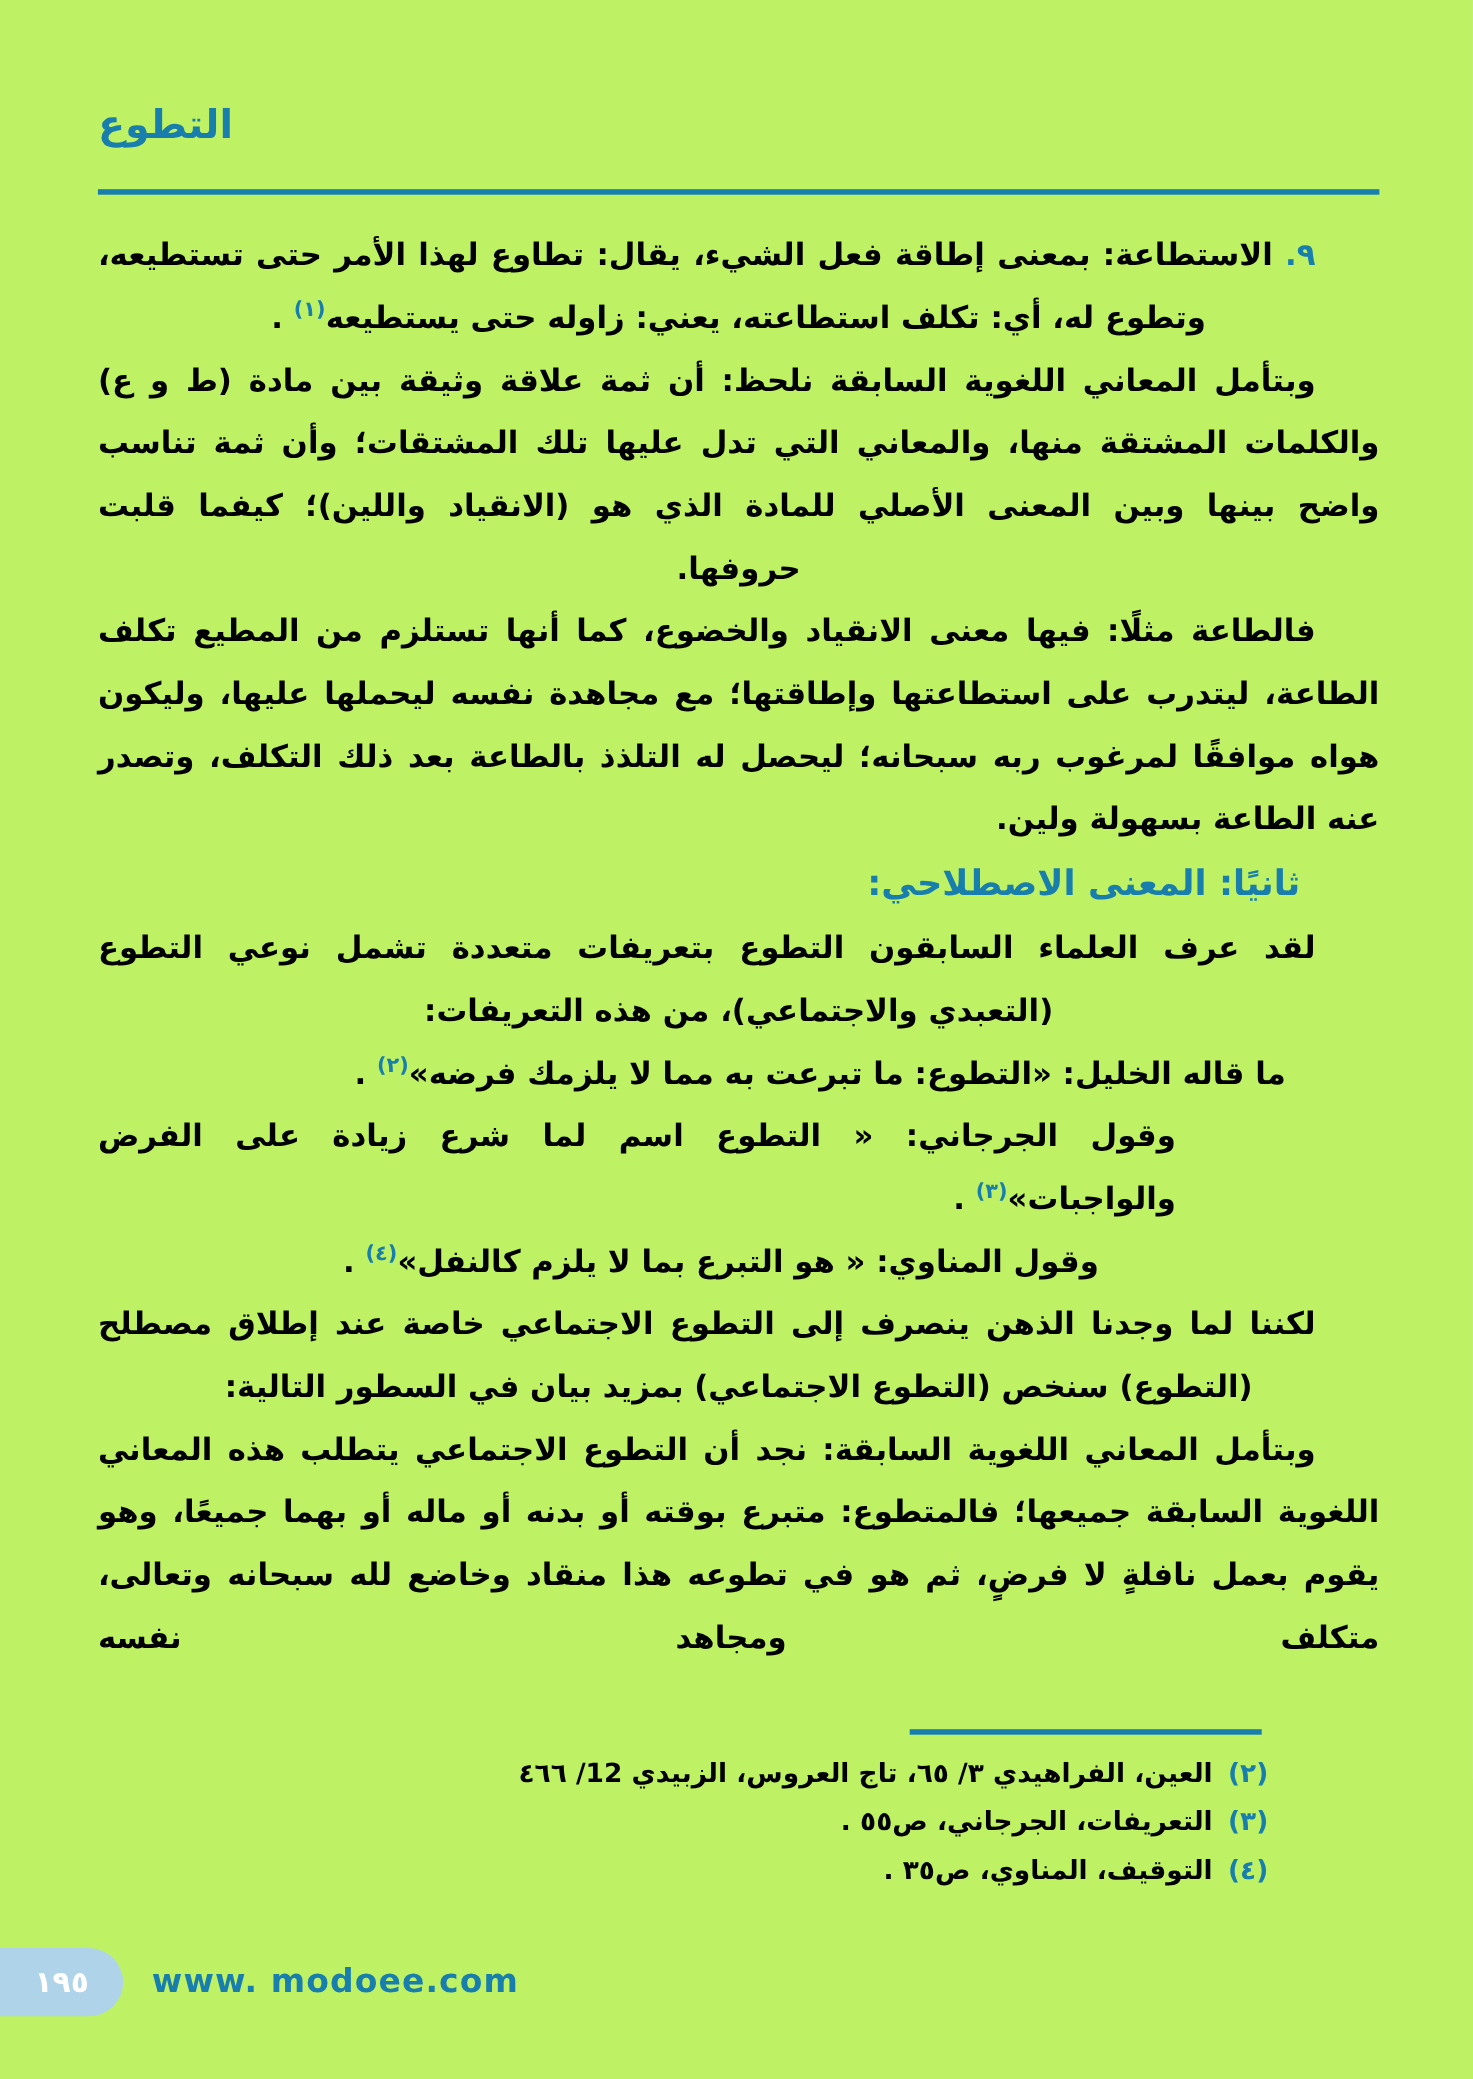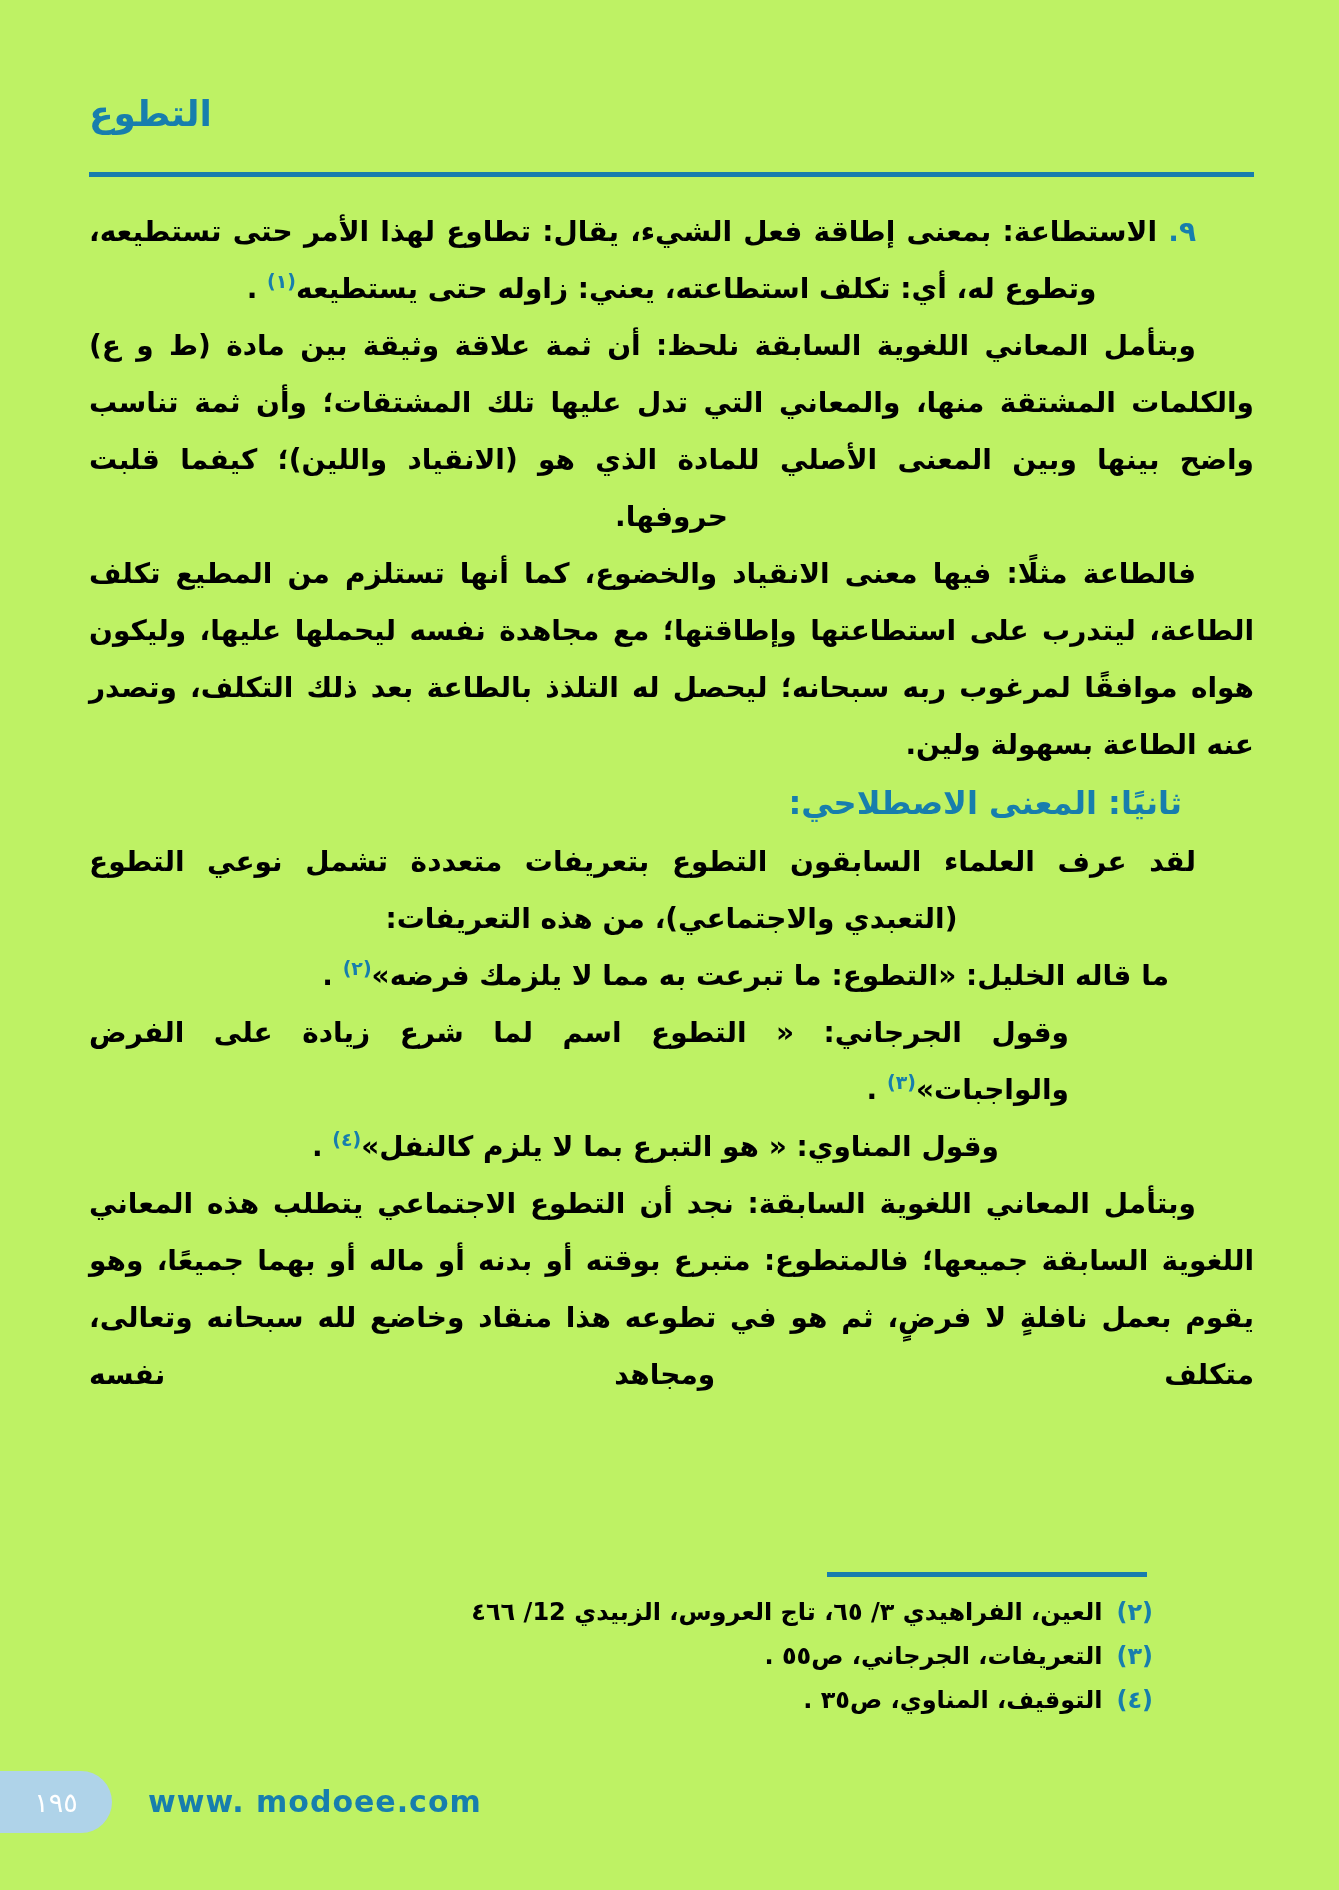--- a/index.html
+++ b/index.html
@@ -82,25 +82,25 @@
   .fn-num { color: var(--accent); margin-left: 14px; }
   .page-badge {
     position: absolute;
     left: 0; top: 1771px;
     width: 112px; height: 62px;
     background: var(--badge);
     border-radius: 0 31px 31px 0;
     display: flex; align-items: center; justify-content: center;
     color: #fff;
     font-size: 27px;
-    font-weight: normal;
+    font-weight: bold;
   }
   .site-url {
     position: absolute;
-    left: 148px; top: 1784px;
+    left: 138px; top: 1784px;
     direction: ltr;
     color: var(--accent);
     font-size: 30px;
     font-weight: bold;
     letter-spacing: 1px;
   }
 </style>
 </head>
 <body>
 
@@ -110,20 +110,21 @@
     <div class="header-rule"></div>
     <main class="body-text" id="body-text">
         <p class="blk par indent"><span class="accent">٩. </span><span>الاستطاعة: بمعنى إطاقة فعل الشيء، يقال: تطاوع لهذا الأمر حتى تستطيعه، وتطوع له، أي: تكلف استطاعته، يعني: زاوله حتى يستطيعه</span><sup class="fn-ref">(١)</sup><span> .</span></p>
         <p class="blk par indent"><span>وبتأمل المعاني اللغوية السابقة نلحظ: أن ثمة علاقة وثيقة بين مادة (ط و ع) والكلمات المشتقة منها، والمعاني التي تدل عليها تلك المشتقات؛ وأن ثمة تناسب واضح بينها وبين المعنى الأصلي للمادة الذي هو (الانقياد واللين)؛ كيفما قلبت حروفها.</span></p>
         <p class="blk par indent last-right"><span>فالطاعة مثلًا: فيها معنى الانقياد والخضوع، كما أنها تستلزم من المطيع تكلف الطاعة، ليتدرب على استطاعتها وإطاقتها؛ مع مجاهدة نفسه ليحملها عليها، وليكون هواه موافقًا لمرغوب ربه سبحانه؛ ليحصل له التلذذ بالطاعة بعد ذلك التكلف، وتصدر عنه الطاعة بسهولة ولين.</span></p>
         <h2 class="blk heading"><span>ثانيًا: المعنى الاصطلاحي:</span></h2>
         <p class="blk par indent"><span>لقد عرف العلماء السابقون التطوع بتعريفات متعددة تشمل نوعي التطوع (التعبدي والاجتماعي)، من هذه التعريفات:</span></p>
         <p class="blk quote q1"><span>ما قاله الخليل: «التطوع: ما تبرعت به مما لا يلزمك فرضه»</span><sup class="fn-ref">(٢)</sup><span> .</span></p>
         <p class="blk quote q2"><span>وقول الجرجاني: « التطوع اسم لما شرع زيادة على الفرض والواجبات»</span><sup class="fn-ref">(٣)</sup><span> .</span></p>
         <p class="blk quote q3"><span>وقول المناوي: « هو التبرع بما لا يلزم كالنفل»</span><sup class="fn-ref">(٤)</sup><span> .</span></p>
+        <p class="blk par indent"><span>لكننا لما وجدنا الذهن ينصرف إلى التطوع الاجتماعي خاصة عند إطلاق مصطلح (التطوع) سنخص (التطوع الاجتماعي) بمزيد بيان في السطور التالية:</span></p>
         <p class="blk par indent last-justify"><span>وبتأمل المعاني اللغوية السابقة: نجد أن التطوع الاجتماعي يتطلب هذه المعاني اللغوية السابقة جميعها؛ فالمتطوع: متبرع بوقته أو بدنه أو ماله أو بهما جميعًا، وهو يقوم بعمل نافلةٍ لا فرضٍ، ثم هو في تطوعه هذا منقاد وخاضع لله سبحانه وتعالى، متكلف ومجاهد نفسه</span></p>
       </main>
   </div>
 
   <div class="footnote-sep"></div>
   <div class="footnotes" id="footnotes">
       <div class="fn"><span class="fn-num">(٢)</span><span>العين، الفراهيدي ٣/ ٦٥، تاج العروس، الزبيدي 12/ ٤٦٦</span></div>
       <div class="fn"><span class="fn-num">(٣)</span><span>التعريفات، الجرجاني، ص٥٥ .</span></div>
       <div class="fn"><span class="fn-num">(٤)</span><span>التوقيف، المناوي، ص٣٥ .</span></div>
     </div>

